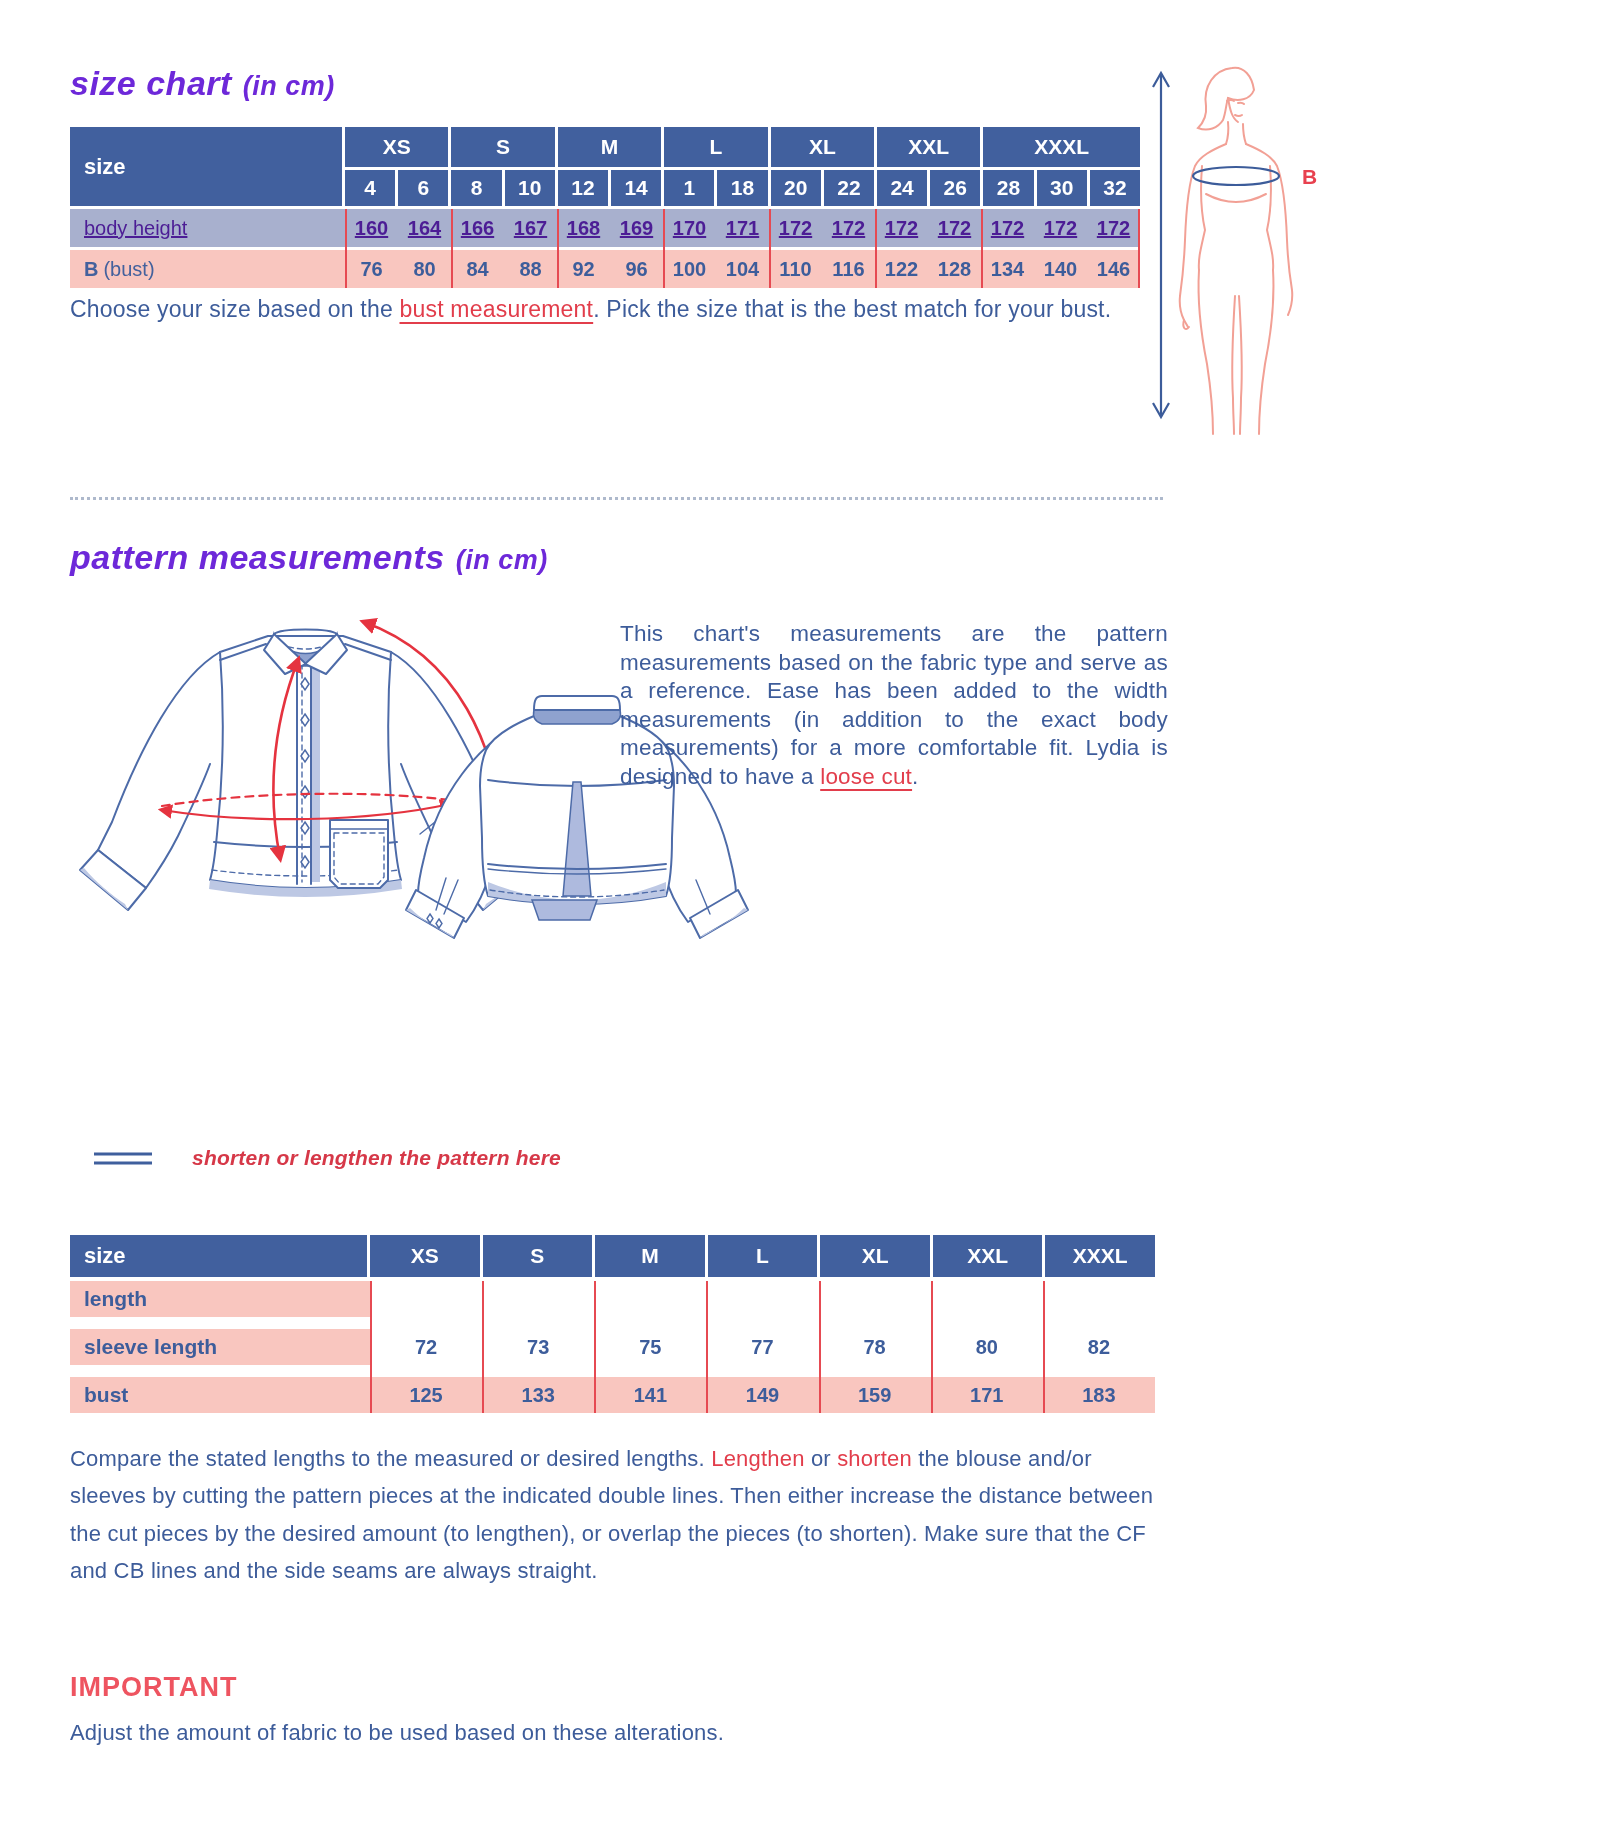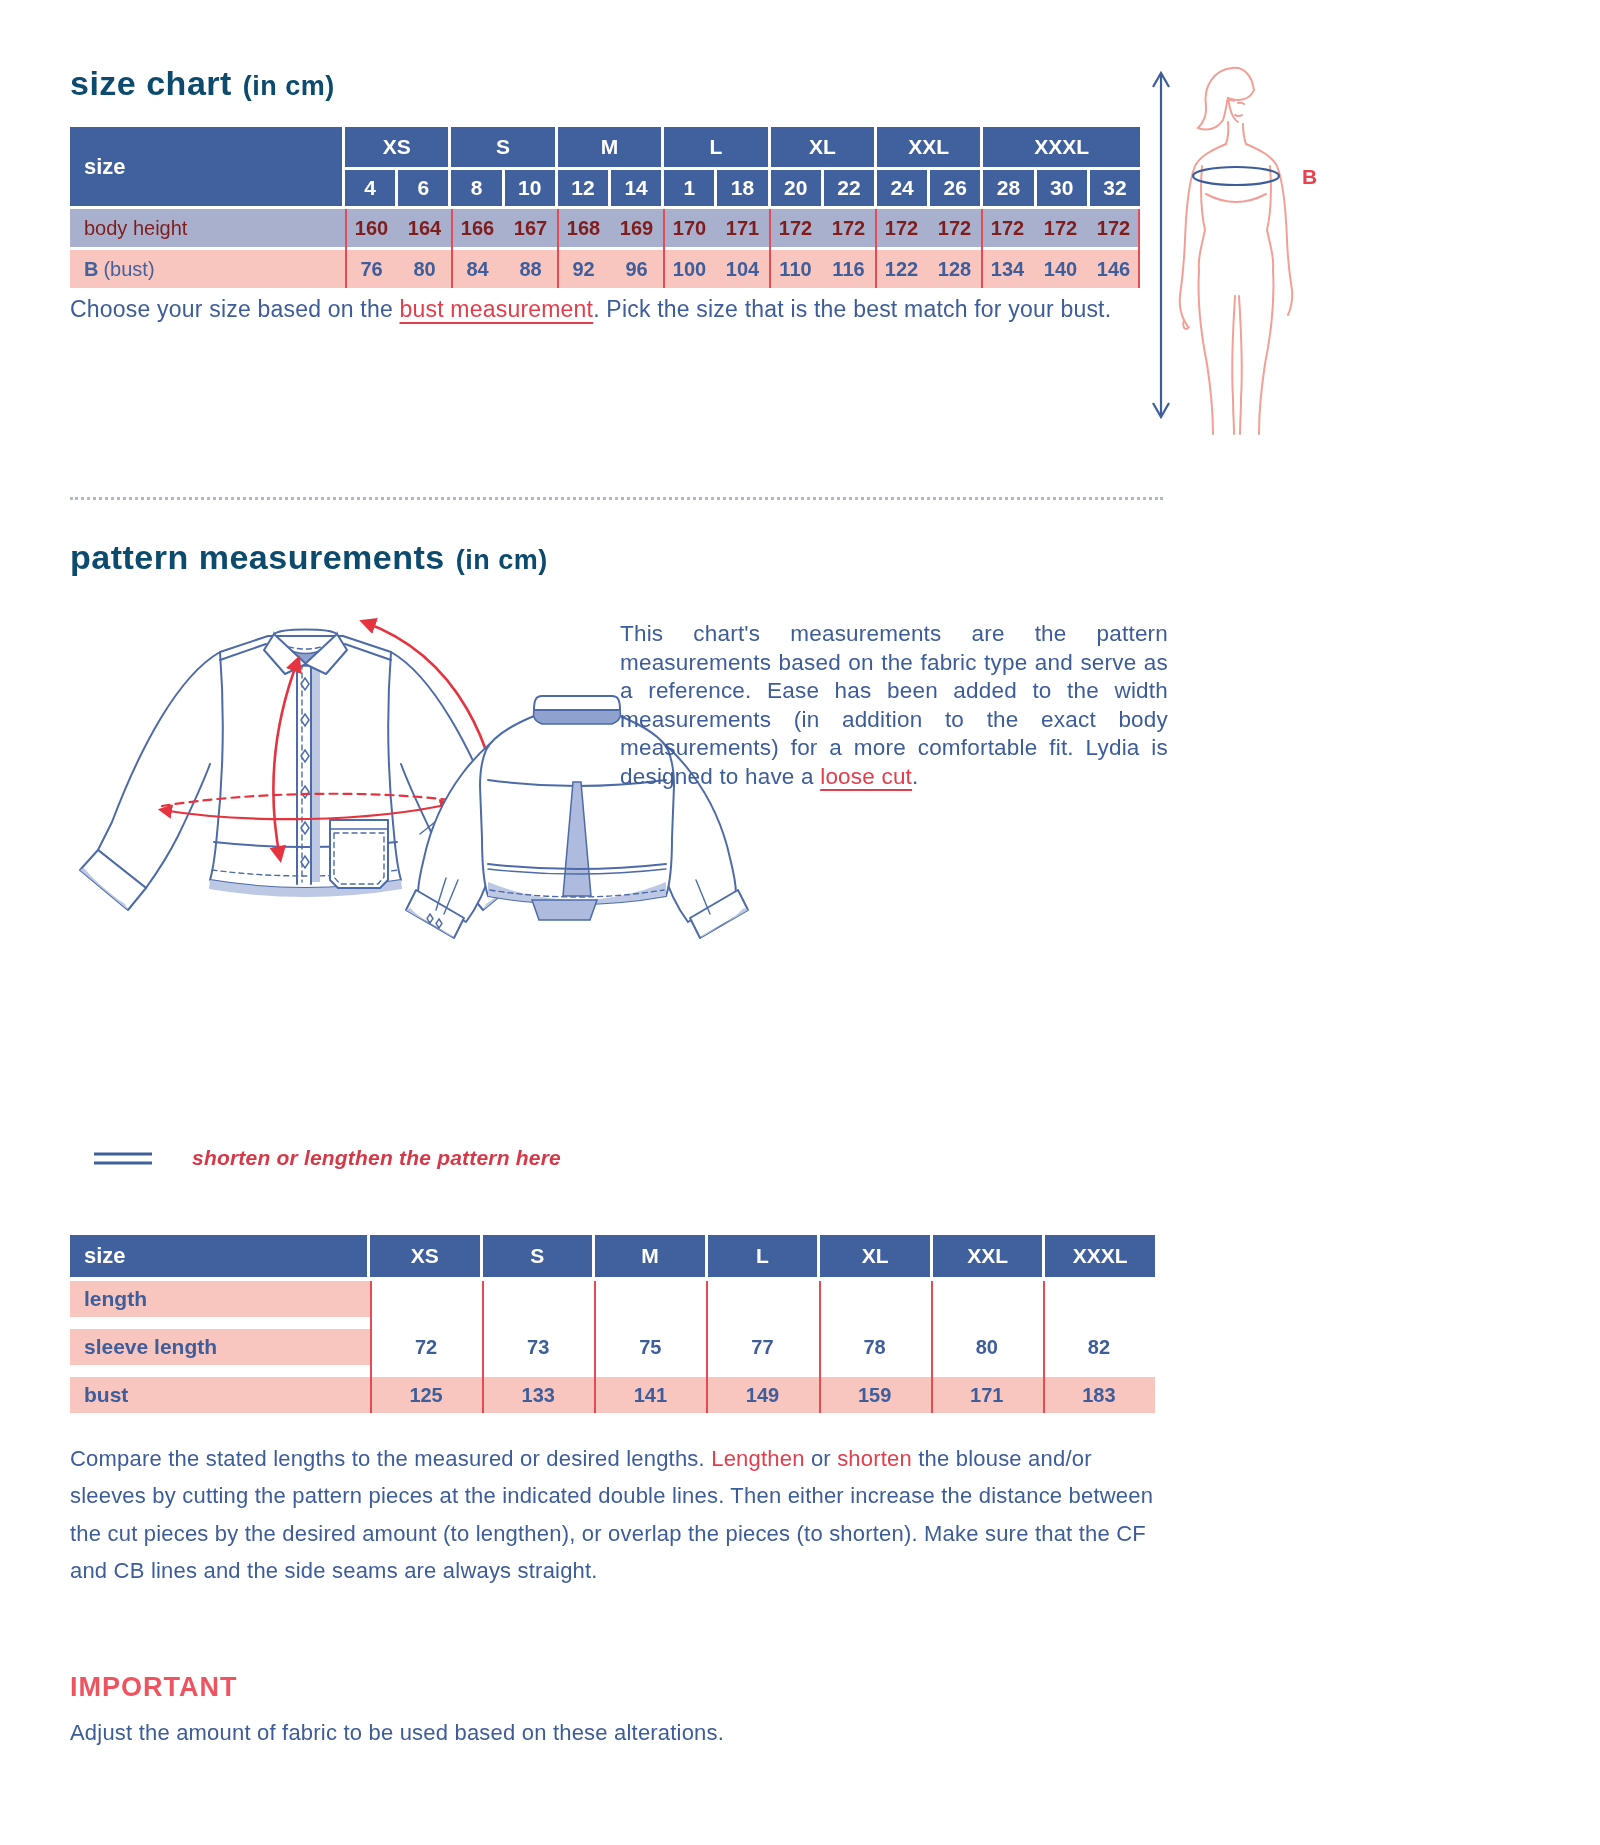--- a/index.html
+++ b/index.html
@@ -1,40 +1,40 @@
 <!DOCTYPE html>
 <html><head>
 <meta charset="utf-8">
 <style>
   html,body{margin:0;padding:0;background:#fff;}
   #page{position:relative;width:1600px;height:1845px;background:#ffffff;overflow:hidden;
         font-family:"Liberation Sans","DejaVu Sans",sans-serif;}
   .abs{position:absolute;}
 
   
-  .sec-title{color:#0c4a6e;font-weight:800;letter-spacing:.5px;white-space:nowrap;}
+  .sec-title{color:#6d28d9;font-weight:800;letter-spacing:.5px;white-space:nowrap;font-style:italic;}
   .sec-title .main{font-size:34px;}
   .sec-title .sub{font-size:27px;font-weight:700;margin-left:6px;}
 
   
   #t1{left:70px;top:127px;width:1070px;}
   .t1head{display:flex;}
   .corner1{width:272px;height:79px;background:#41609e;color:#fff;display:flex;align-items:center;
            padding-left:14px;box-sizing:border-box;font-weight:700;font-size:22px;margin-right:3px;}
   .hgrid1{width:795px;display:grid;grid-template-columns:repeat(15,1fr);grid-template-rows:40px 36px;gap:3px;}
   .hcell{background:#41609e;color:#fff;font-weight:700;font-size:21px;display:flex;align-items:center;justify-content:center;}
   #t1body{position:relative;}
   .t1row{display:flex;height:38px;margin-top:3px;}
   .rlabel1{width:275px;display:flex;align-items:center;padding-left:14px;box-sizing:border-box;
            font-size:20px;color:#44619d;}
   .rlabel1 b{margin-right:5px;}
   .vals1{width:795px;display:flex;}
   .vcell{flex:1;display:flex;align-items:center;justify-content:center;font-weight:700;font-size:20px;color:#3d5d9b;}
   .periwinkle .rlabel1,.periwinkle .vals1{background:#a8b0ce;}
-  .periwinkle .vcell,.periwinkle .rlabel1{color:#7f1d1d;}
+  .periwinkle .vcell,.periwinkle .rlabel1{color:#4c1d95;text-decoration:underline;}
   .pink .rlabel1,.pink .vals1{background:#f9c6bf;}
   .redline{position:absolute;top:0;bottom:0;width:2px;background:#e64a52;z-index:3;}
 
   
   .bluetext{color:#3d5c9a;}
   .note{left:70px;top:296px;font-size:23px;letter-spacing:.2px;white-space:nowrap;}
   .red{color:#e23d4b;}
   .red-underline{color:#e23d4b;text-decoration:underline;text-decoration-thickness:2px;text-underline-offset:5px;}
   .para{font-size:22.5px;line-height:1.27;letter-spacing:.2px;text-align:justify;}
   #rightpara{left:620px;top:620px;width:548px;}

